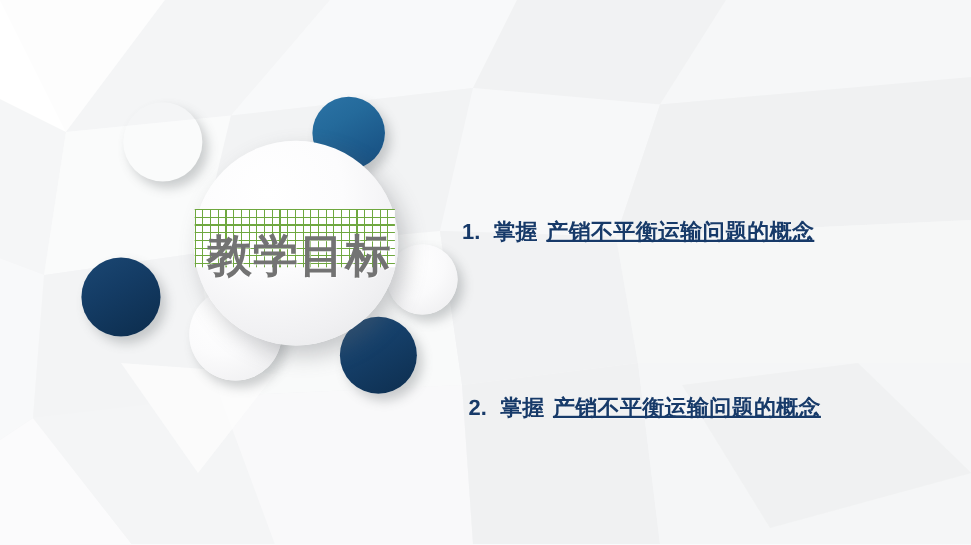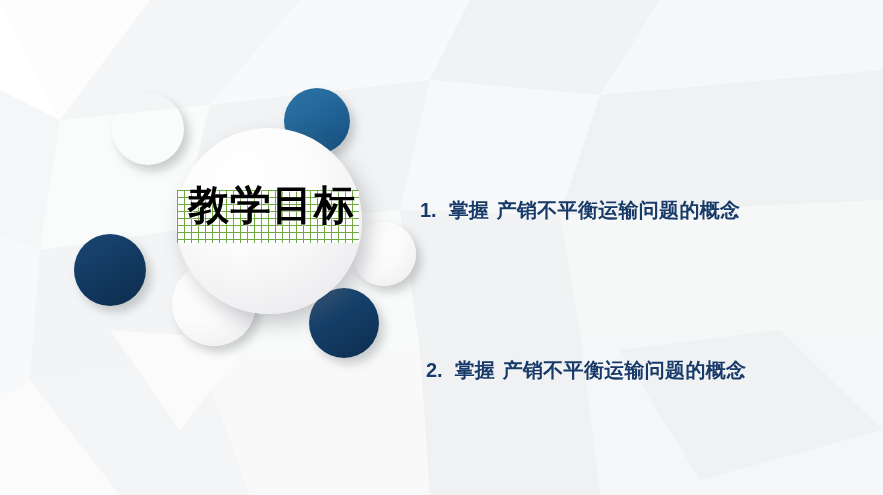--- a/index.html
+++ b/index.html
@@ -78,28 +78,28 @@
     left: 177px; top: 190px;
     width: 182px; height: 53px;
     background-color: #ffffff;
     background-image:
       repeating-linear-gradient(to right, #6fa83f 0px, #6fa83f 1px, transparent 1px, transparent 7px),
       repeating-linear-gradient(to bottom, #6fa83f 0px, #6fa83f 1px, transparent 1px, transparent 7px);
     background-position: 0 0, 0 0;
   }
   .title-text {
     position: absolute;
-    left: 177px; top: 176px;
+    left: 177px; top: 203px;
     width: 190px; height: 58px;
     display: flex;
     align-items: center;
     justify-content: center;
     font-size: 41px;
     font-weight: 700;
-    color: #000000;
+    color: #737373;
     letter-spacing: 1px;
     white-space: nowrap;
     text-shadow: 1px 1px 0 rgba(255,255,255,0.55);
   }
 
   
   .bullets {
     position: absolute;
     left: 418px; top: 140px;
     width: 440px;
@@ -110,21 +110,21 @@
     font-size: 20px;
     font-weight: 700;
     color: #173a69;
     white-space: nowrap;
     text-shadow: 0.5px 0.5px 0 rgba(255,255,255,0.5);
   }
   .bullet-row.b1 { margin-top: 16px; margin-left: 2px; }
   .bullet-row.b2 { margin-top: 92px; margin-left: 8px; }
   .bullet-num { margin-right: 12px; }
   .bullet-verb { margin-right: 8px; margin-top: 41px; }
-  .bullet-body { letter-spacing: 0.3px; }
+  .bullet-body { letter-spacing: 0.3px; text-decoration: underline; }
 </style>
 </head>
 <body>
 
 <div id="slide">
 
   <div class="bg-base"></div>
   <div class="bg-poly">
     <svg viewBox="0 0 883 495" preserveAspectRatio="none" xmlns="http://www.w3.org/2000/svg">
       <polygon points="0,0 150,0 60,120 0,90" fill="#fdfdfd"></polygon>

